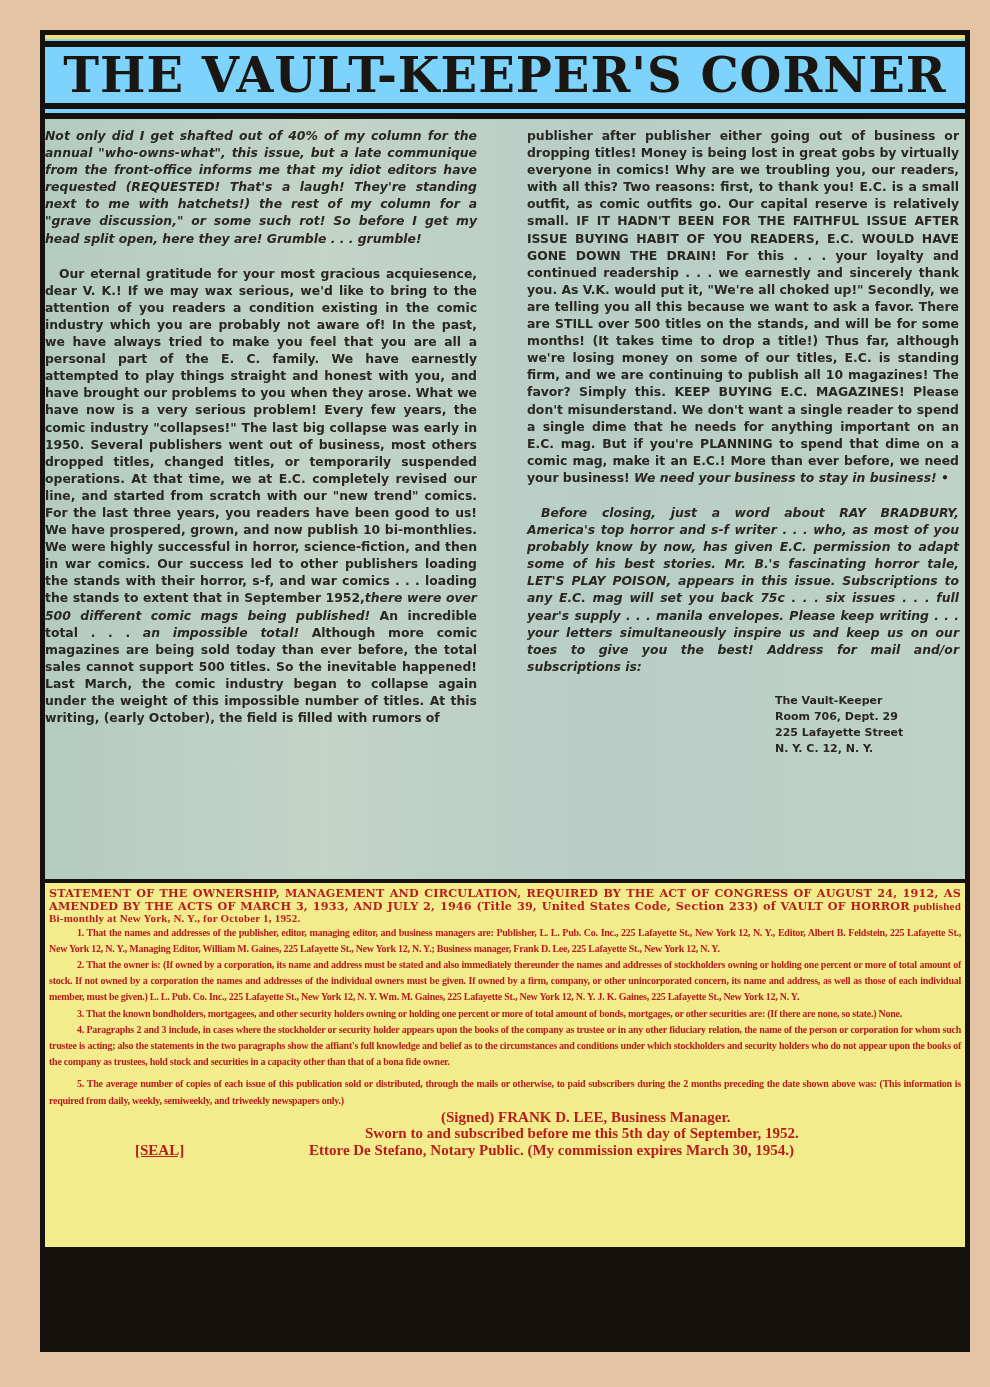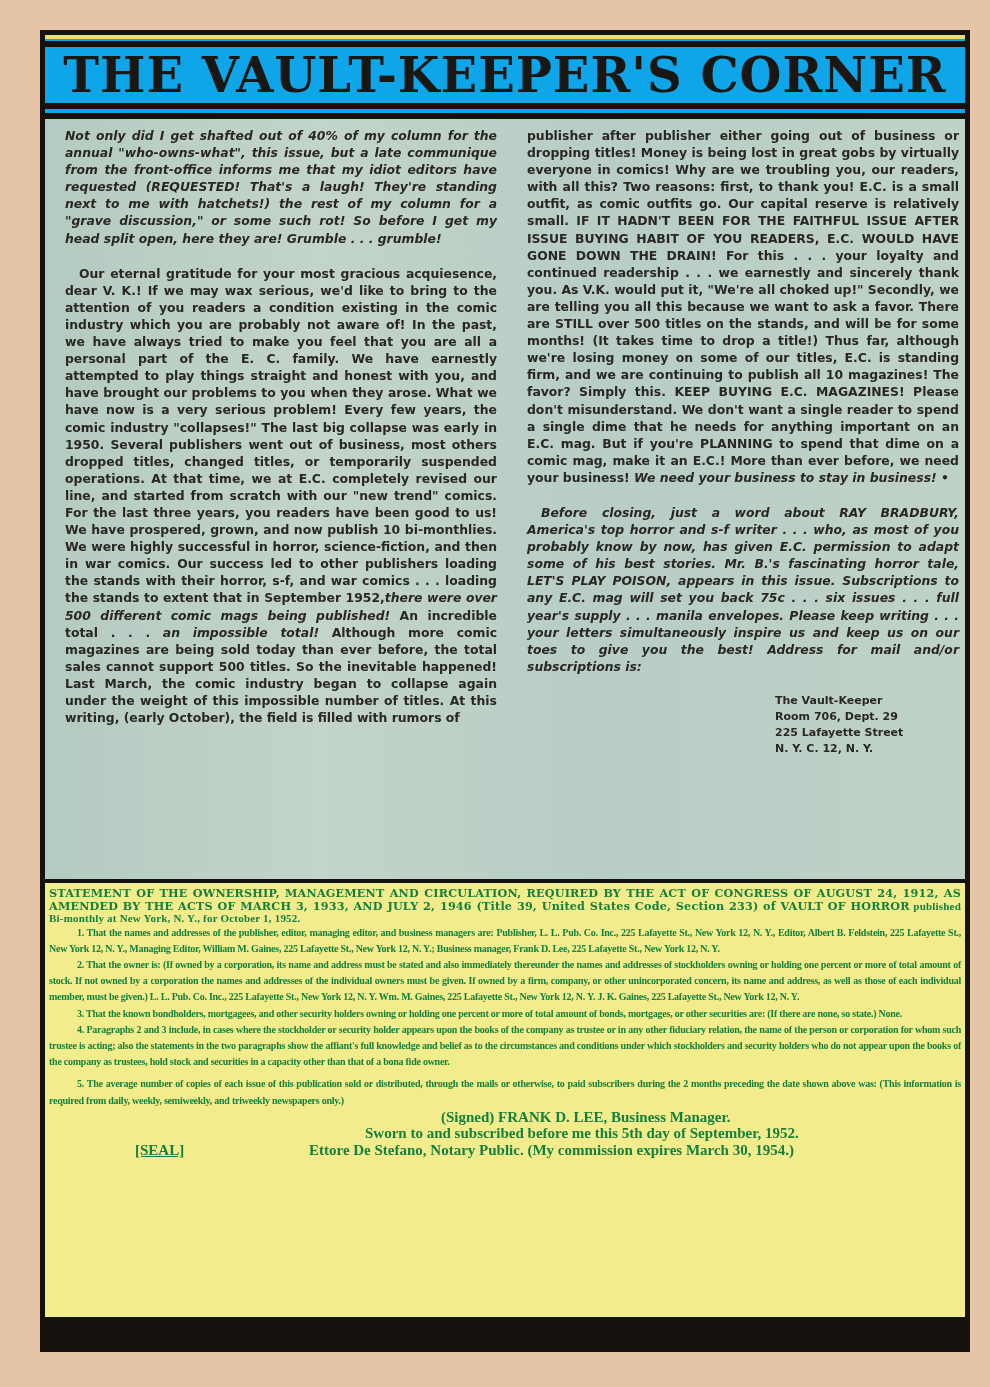--- a/index.html
+++ b/index.html
@@ -15,21 +15,21 @@
     position: absolute;
     left: 40px; top: 30px;
     width: 930px; height: 1322px;
     border: 5px solid #15120e;
     background: #15120e;
   }
   
   .title-bar {
     position: absolute;
     left: 0; top: 0; right: 0; height: 84px;
-    background: #0ea5e9;
+    background: #7dd3fc;
     border-top: 4px solid #efe06e;
   }
   .title-bar .rule-top {
     position: absolute; left: 0; right: 0; top: 2px; height: 6px;
     background: #15120e;
   }
   .title-bar .rule-b1 {
     position: absolute; left: 0; right: 0; top: 64px; height: 6px; background: #15120e;
   }
   .title-bar .rule-b2 {
@@ -55,40 +55,40 @@
   .col {
     position: absolute;
     top: 8px;
     width: 432px;
     font-size: 12.4px;
     line-height: 17.1px;
     font-weight: bold;
     text-align: justify;
     color: #2a2722;
   }
-  .col-left { left: 20px; }
+  .col-left { left: 0; }
   .col-right { left: 482px; }
   .col p { margin-bottom: 18px; }
   .col p.indent { text-indent: 14px; }
   .italic { font-style: italic; }
   .address {
     margin-left: 248px;
     font-weight: bold;
     font-size: 11px;
     line-height: 16px;
     text-align: left;
   }
   
   .statement {
     position: absolute;
-    left: 0; top: 848px; width: 920px; height: 434px;
+    left: 0; top: 848px; width: 920px; height: 364px;
     background: #f3ec8c;
     padding: 4px 4px 0 4px;
     font-family: "Liberation Serif", serif;
-    color: #15803d;
+    color: #b91c1c;
     text-align: justify;
   }
   .stmt-head {
     font-family: "DejaVu Serif", serif;
     font-size: 11.2px;
     line-height: 12.5px;
     font-weight: bold;
     letter-spacing: 0.2px;
   }
   .stmt-head .small { font-family: "Liberation Serif", serif; font-size: 11px; }

